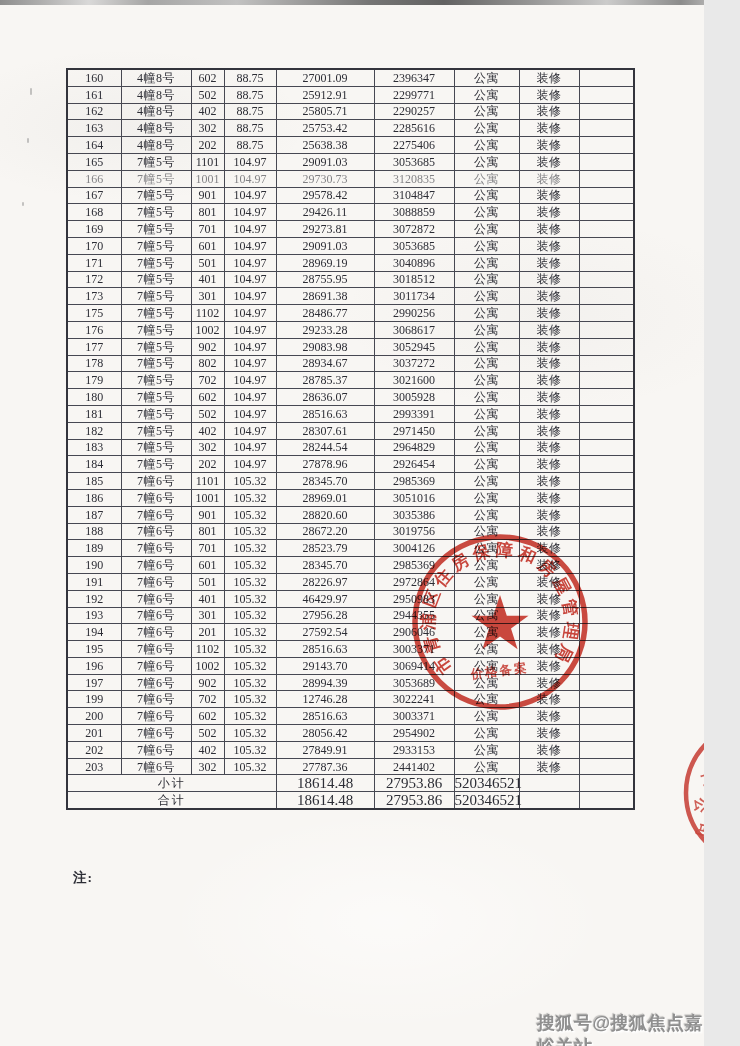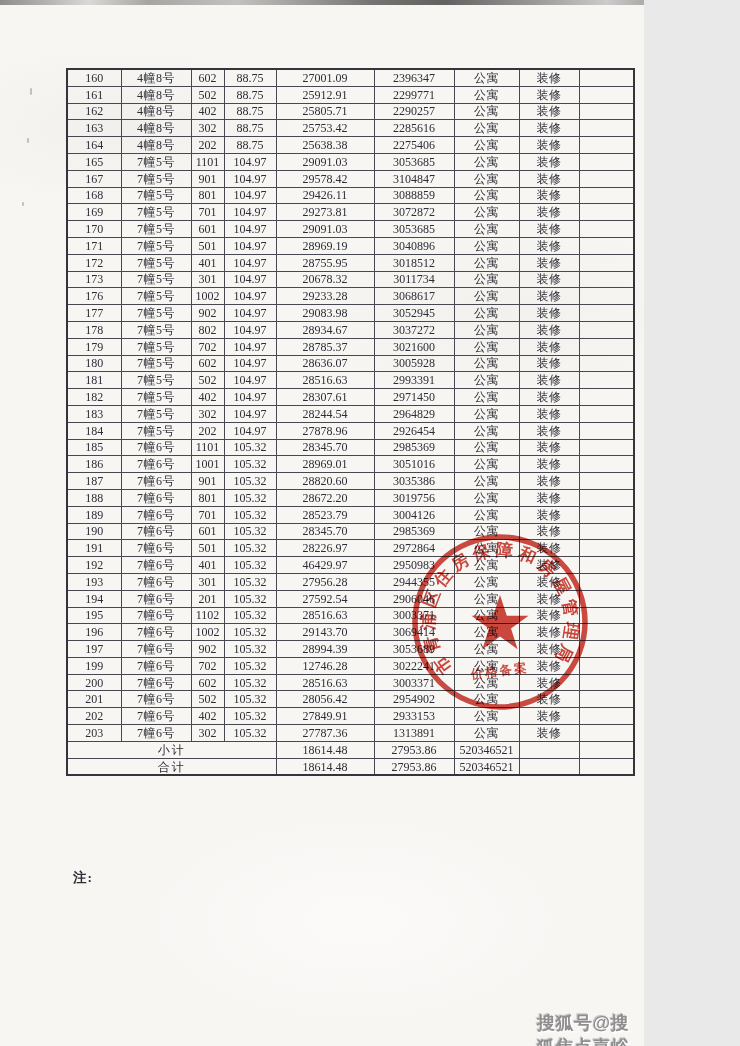--- a/index.html
+++ b/index.html
@@ -1,17 +1,17 @@
 <!DOCTYPE html>
 <html><head>
 <meta charset="utf-8">
 <style>
   html,body{margin:0;padding:0;background:#e9e9e9;}
   .page{
-    position:relative;width:644px;height:1046px;overflow:hidden;
+    position:relative;width:704px;height:1046px;overflow:hidden;
     background:#f8f6f3;
     background-image:
       radial-gradient(ellipse 260px 110px at 18% 12%, rgba(120,120,120,0.05), transparent 70%),
       radial-gradient(ellipse 300px 140px at 78% 30%, rgba(120,120,120,0.04), transparent 70%),
       radial-gradient(ellipse 320px 160px at 55% 88%, rgba(255,255,255,0.5), transparent 70%);
     font-family:"Liberation Serif","DejaVu Serif",serif;
   }
   .scan-edge-top{
     position:absolute;top:0;left:0;width:740px;height:5px;opacity:.75;
     background:linear-gradient(90deg,#6a6a6a 0,#9a9a9a 6%,#cfcfcf 12%,#8a8a8a 20%,#b0b0b0 32%,#4a4a4a 50%,#303030 60%,#787878 72%,#bdbdbd 82%,#686868 92%,#d8d8d8 100%);
@@ -26,21 +26,21 @@
     border-collapse:collapse;table-layout:fixed;
     color:#2c2d35;border:2px solid #33343c;
   }
   table.price td{
     border:1px solid #474852;height:15.8px;padding:0;
     text-align:center;vertical-align:middle;
     font-size:12px;line-height:1;white-space:nowrap;overflow:visible;
   }
   table.price td.cjk{font-size:12px;letter-spacing:0.5px;}
   tr.faded{opacity:.58;filter:blur(.3px);}
-  tr.total-row td{font-size:12px;}
+  tr.total-row td{font-size:15px;}
   tr.total-row td.total-label-cell{letter-spacing:2px;text-align:center;}
 
   .note{
     position:absolute;left:73px;top:869px;
     font-size:13.5px;font-weight:bold;color:#2c2d35;letter-spacing:1px;
   }
   .watermark{
     position:absolute;left:537px;top:1011px;
     font-family:"Liberation Sans","DejaVu Sans",sans-serif;
     font-size:18px;font-weight:bold;color:#8f8f8f;letter-spacing:0.5px;
@@ -140,20 +140,31 @@
       <td>165</td>
       <td class="cjk">7幢5号</td>
       <td>1101</td>
       <td>104.97</td>
       <td>29091.03</td>
       <td>3053685</td>
       <td class="cjk">公寓</td>
       <td class="cjk">装修</td>
       <td></td>
     </tr>
+        <tr class="faded">
+      <td>166</td>
+      <td class="cjk">7幢5号</td>
+      <td>1001</td>
+      <td>104.97</td>
+      <td>29730.73</td>
+      <td>3120835</td>
+      <td class="cjk">公寓</td>
+      <td class="cjk">装修</td>
+      <td></td>
+    </tr>
         <tr>
       <td>167</td>
       <td class="cjk">7幢5号</td>
       <td>901</td>
       <td>104.97</td>
       <td>29578.42</td>
       <td>3104847</td>
       <td class="cjk">公寓</td>
       <td class="cjk">装修</td>
       <td></td>
@@ -211,22 +222,33 @@
       <td>3018512</td>
       <td class="cjk">公寓</td>
       <td class="cjk">装修</td>
       <td></td>
     </tr>
         <tr>
       <td>173</td>
       <td class="cjk">7幢5号</td>
       <td>301</td>
       <td>104.97</td>
-      <td>20678.32</td>
+      <td>28691.38</td>
       <td>3011734</td>
+      <td class="cjk">公寓</td>
+      <td class="cjk">装修</td>
+      <td></td>
+    </tr>
+        <tr>
+      <td>175</td>
+      <td class="cjk">7幢5号</td>
+      <td>1102</td>
+      <td>104.97</td>
+      <td>28486.77</td>
+      <td>2990256</td>
       <td class="cjk">公寓</td>
       <td class="cjk">装修</td>
       <td></td>
     </tr>
         <tr>
       <td>176</td>
       <td class="cjk">7幢5号</td>
       <td>1002</td>
       <td>104.97</td>
       <td>29233.28</td>
@@ -509,21 +531,21 @@
       <td class="cjk">公寓</td>
       <td class="cjk">装修</td>
       <td></td>
     </tr>
         <tr>
       <td>203</td>
       <td class="cjk">7幢6号</td>
       <td>302</td>
       <td>105.32</td>
       <td>27787.36</td>
-      <td>1313891</td>
+      <td>2441402</td>
       <td class="cjk">公寓</td>
       <td class="cjk">装修</td>
       <td></td>
     </tr>
         <tr class="total-row">
       <td colspan="4" class="cjk total-label-cell">小计</td>
       <td>18614.48</td>
       <td>27953.86</td>
       <td>520346521</td>
       <td></td>

